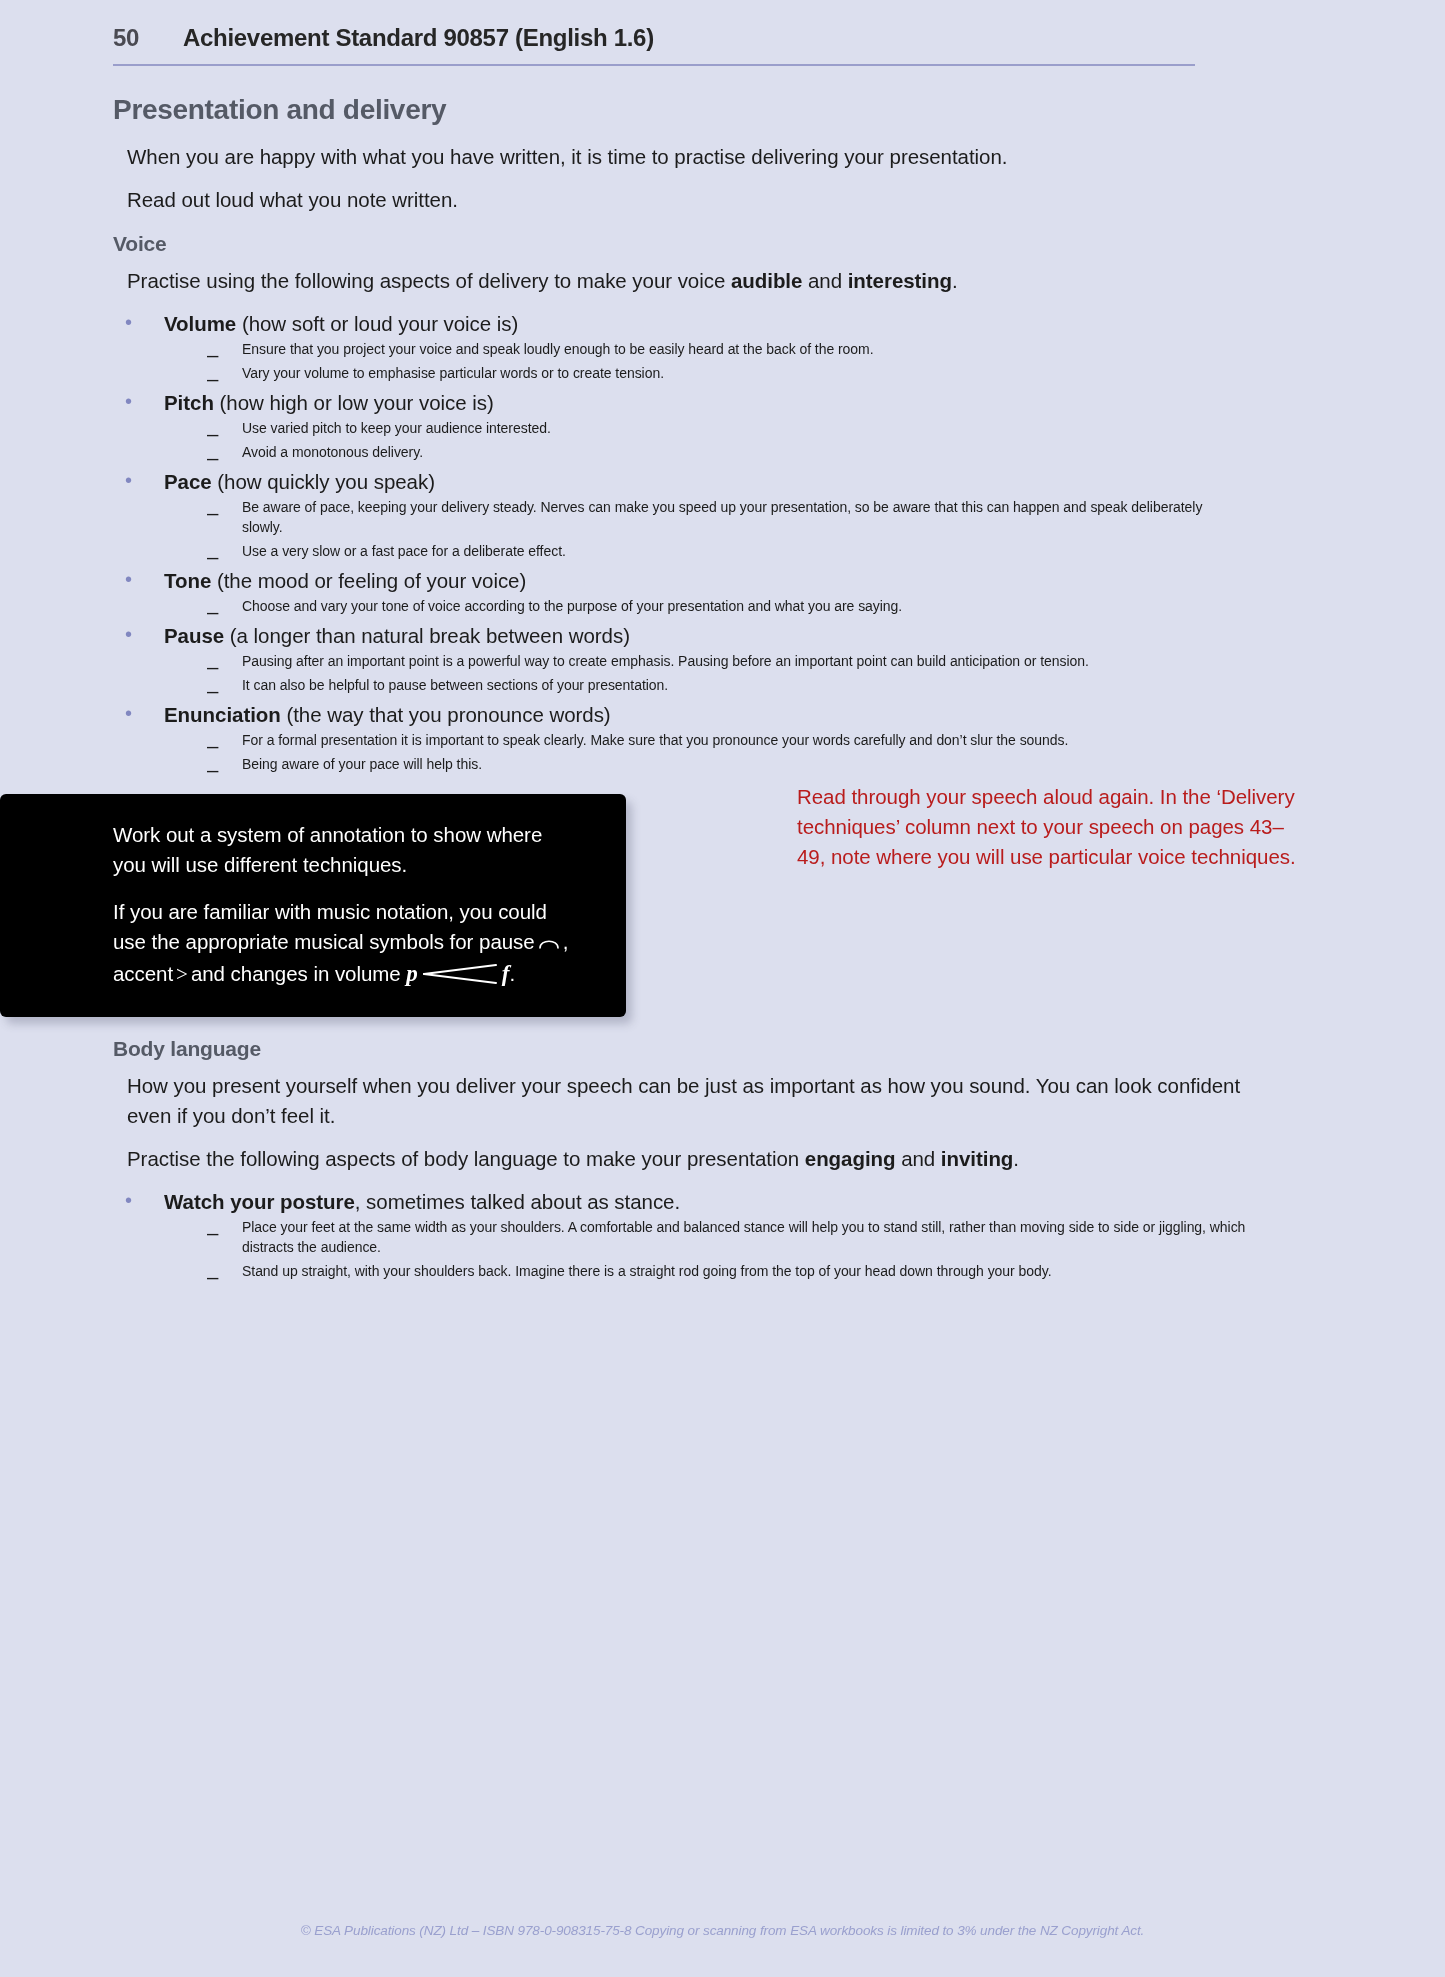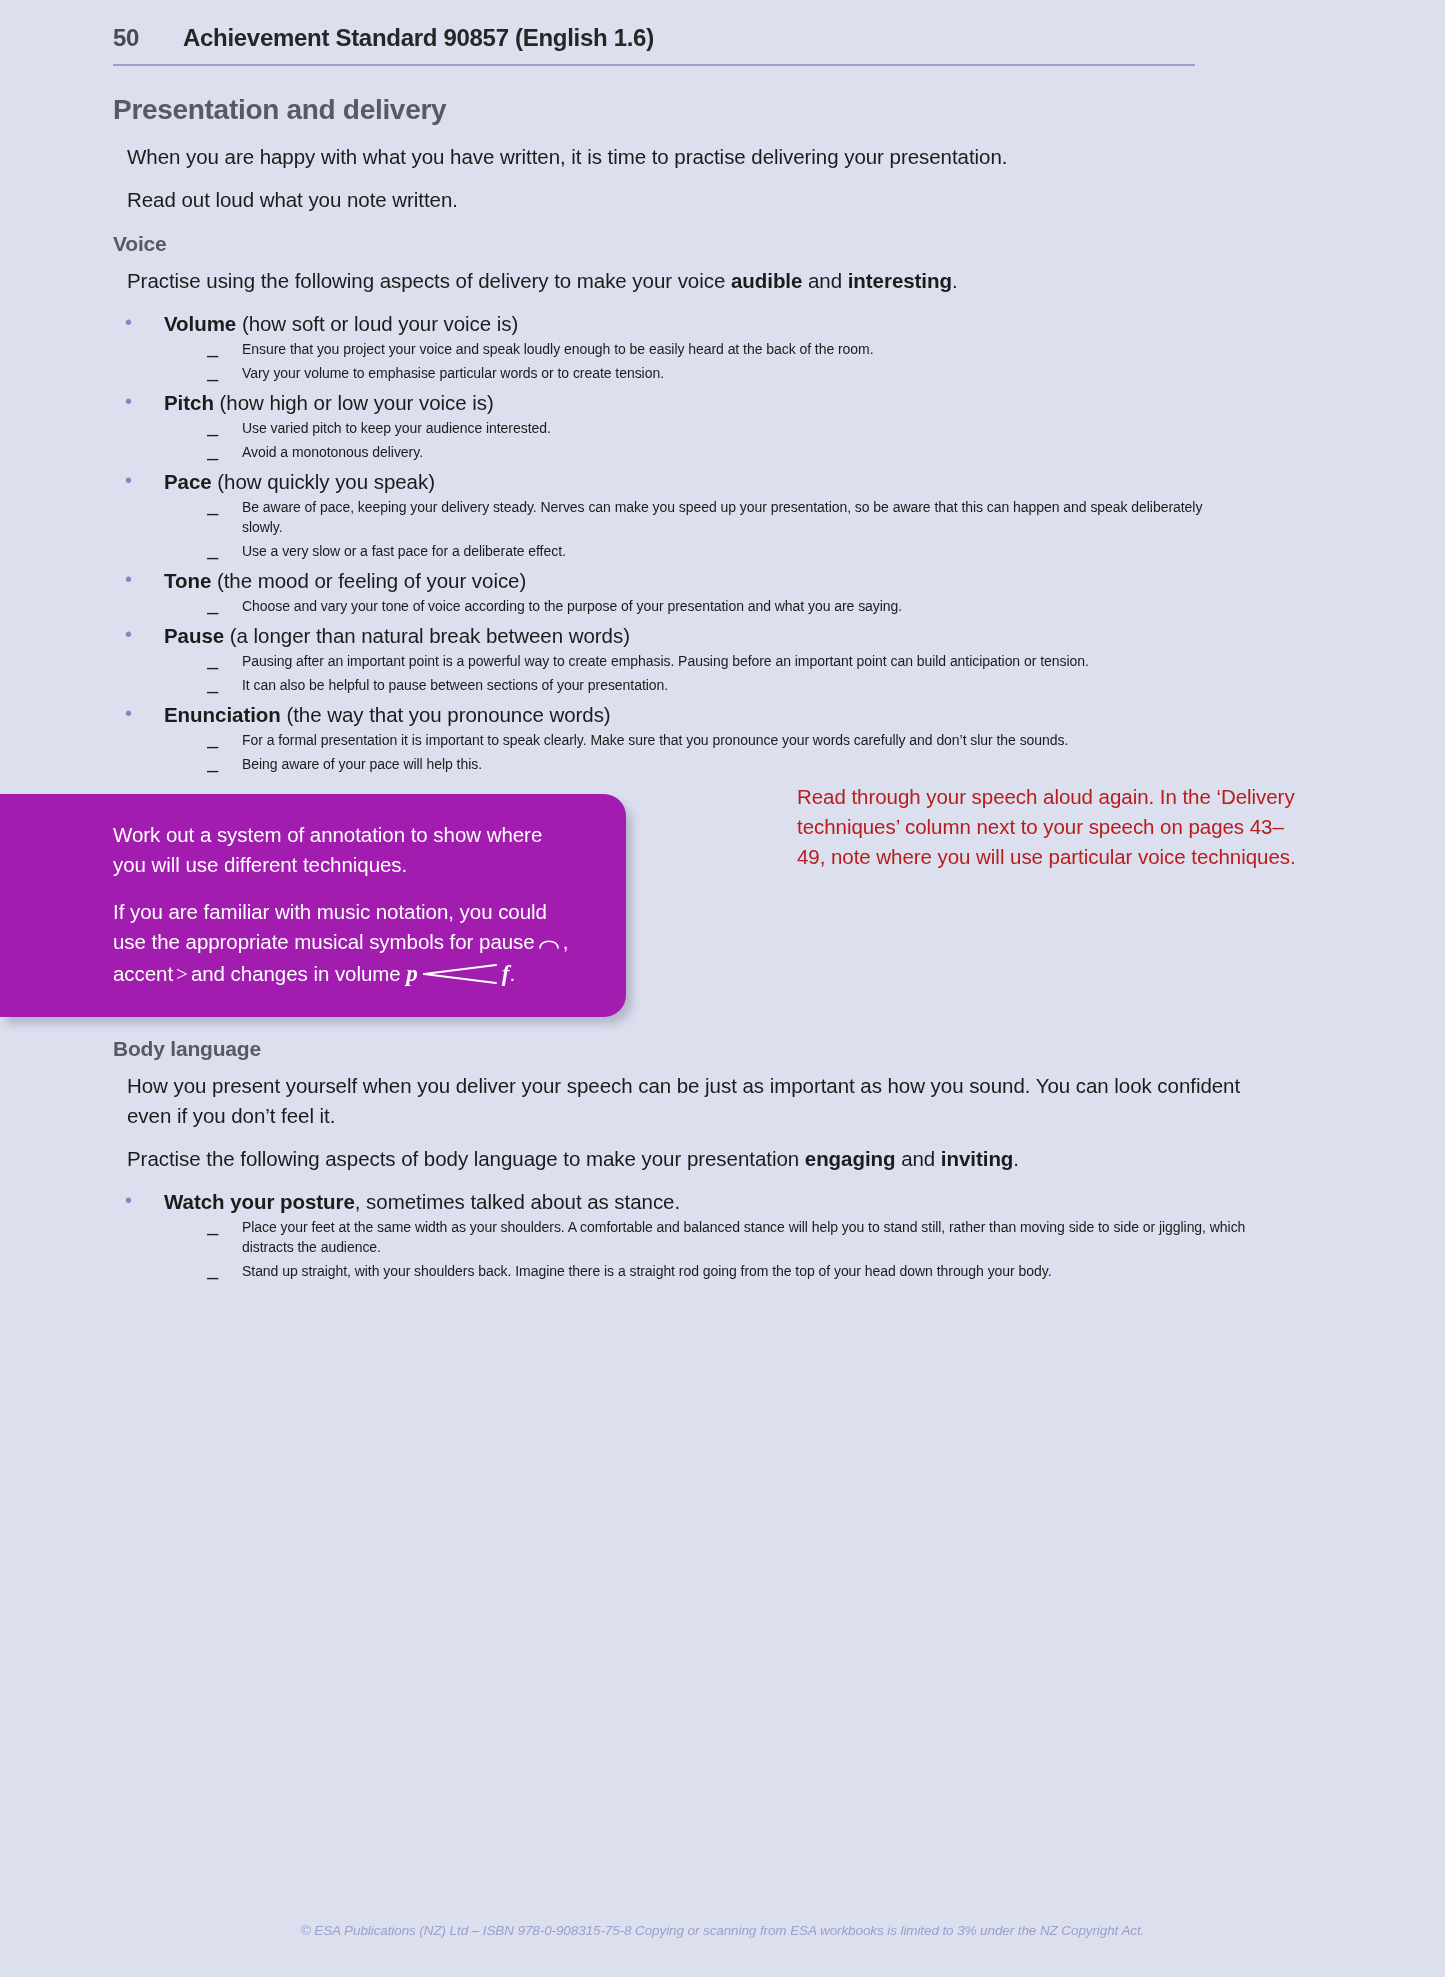--- a/index.html
+++ b/index.html
@@ -131,26 +131,27 @@
     margin: 20px 0 0 -113px;
     width: 1445px;
     min-height: 195px;
   }
   .callout {
     position: absolute;
     left: 0;
     top: 0;
     width: 626px;
     box-sizing: border-box;
-    background: #a21caf;
+    background: #000000;
     color: #ffffff;
     border-top-right-radius: 22px;
     border-bottom-right-radius: 22px;
     padding: 26px 46px 26px 113px;
     box-shadow: 6px 7px 9px rgba(90, 92, 120, 0.30);
+    border-radius: 6px;
   }
   .callout p {
     margin: 0 0 17px 0;
     font-size: 20.5px;
     line-height: 1.46;
     letter-spacing: -0.05px;
   }
   .callout p:last-child { margin-bottom: 0; }
 
   .sym-fermata {

